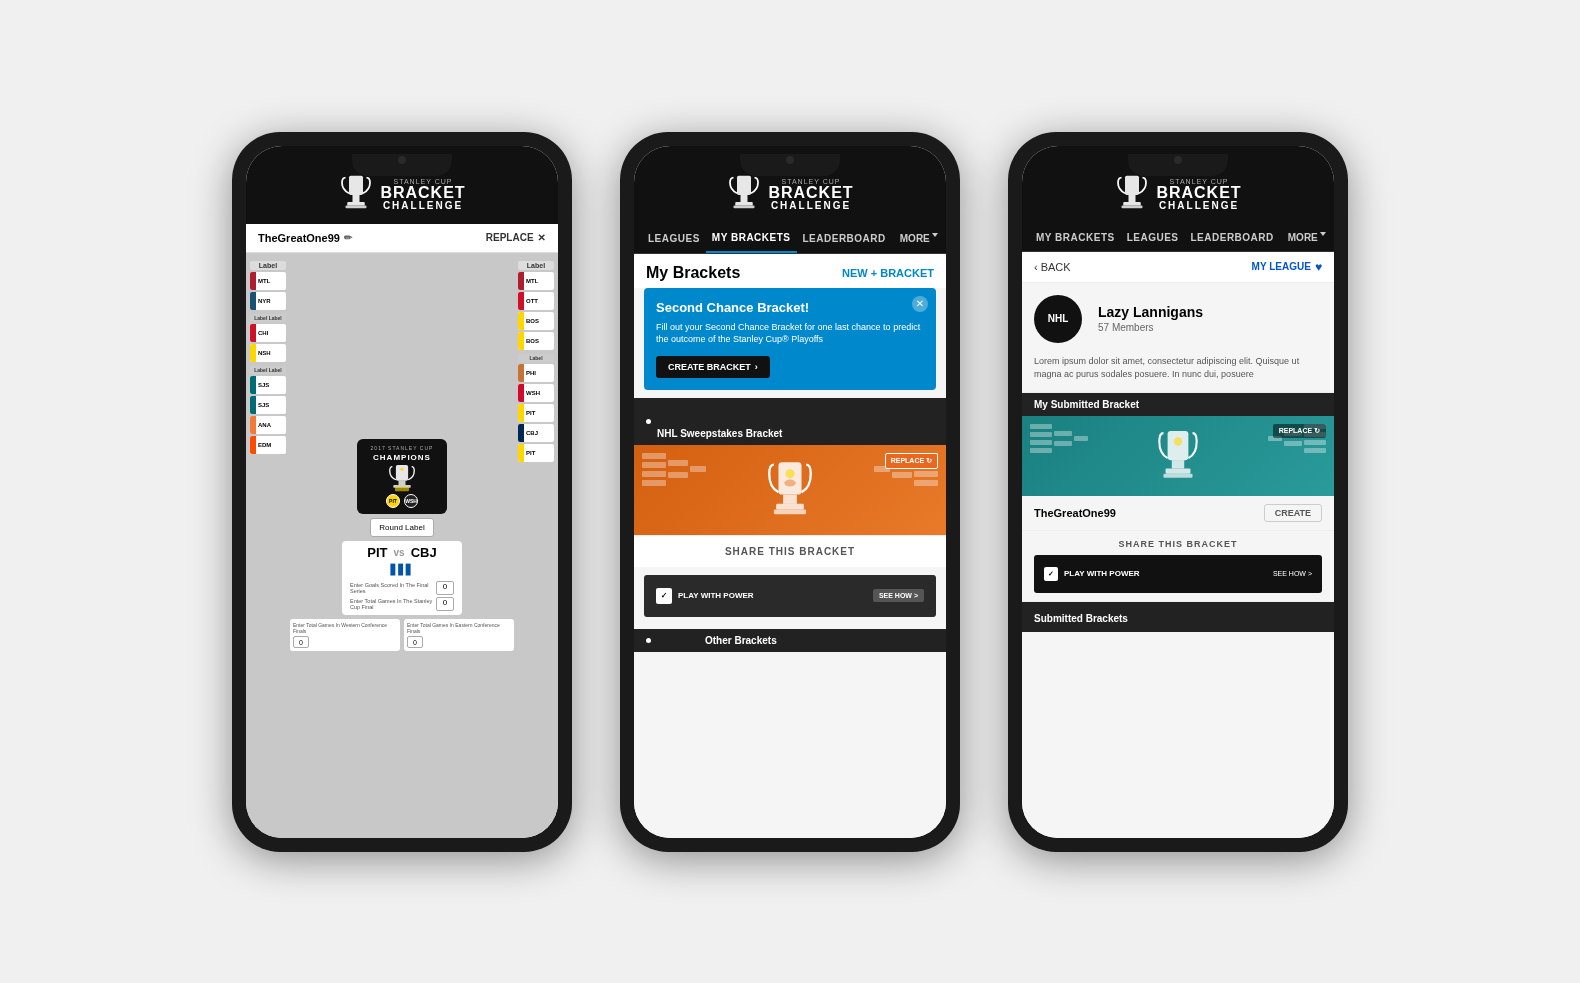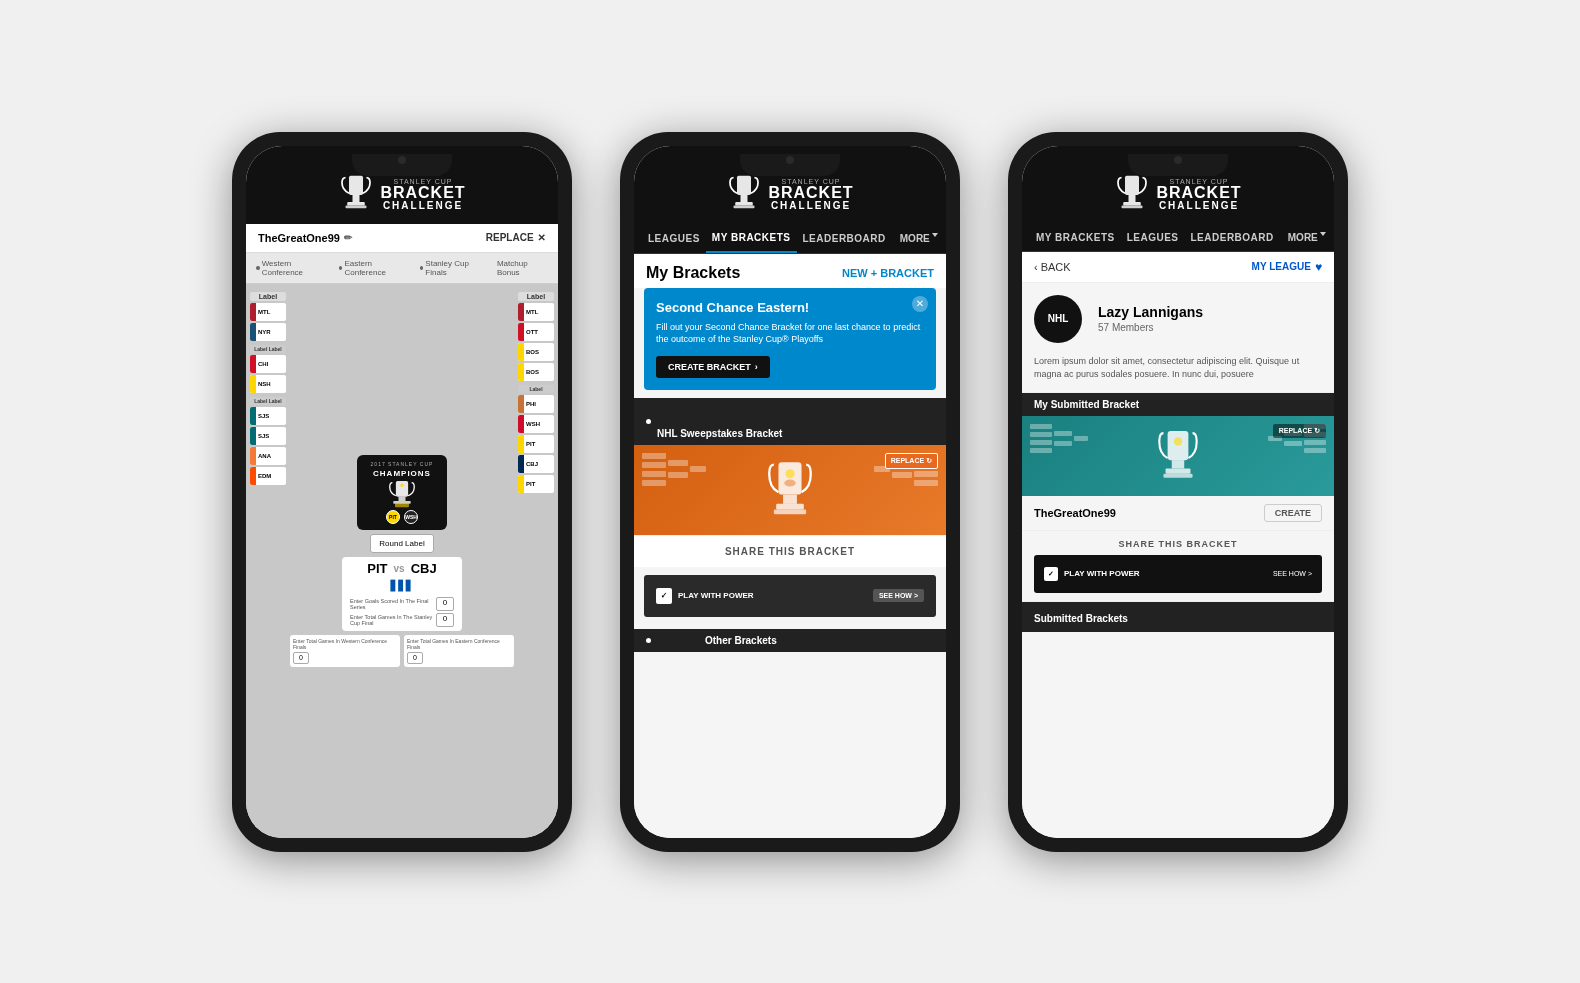--- a/index.html
+++ b/index.html
@@ -626,26 +626,20 @@
           <div class="p1-username">
             <span>TheGreatOne99</span>
             <span class="edit-icon">✏</span>
           </div>
           <div class="p1-cancel">
             <span>REPLACE</span>
             <span>✕</span>
           </div>
         </div>
 
-        <div class="p1-tabs">
-          <div class="p1-tab"><span class="dot"></span> Western Conference</div>
-          <div class="p1-tab"><span class="dot"></span> Eastern Conference</div>
-          <div class="p1-tab"><span class="dot"></span> Stanley Cup Finals</div>
-          <div class="p1-tab">Matchup Bonus</div>
-        </div>
 
         <div class="bracket-area">
 
           <div class="bracket-col" style="padding-top:4px;">
             <div style="font-size:7px;font-weight:700;color:#333;padding:1px 2px;background:#ddd;border-radius:2px;text-align:center;">Label</div>
             <div class="bracket-team-slot">
                 <div class="team-color-bar t-mtl"></div>
                 <span class="team-abbr">MTL</span>
               </div>
             <div class="bracket-team-slot">
@@ -820,21 +814,21 @@
 
         <div class="p2-title-bar">
           <span class="p2-title">My Brackets</span>
           <div class="p2-new-bracket">
             <span>NEW + BRACKET</span>
           </div>
         </div>
 
         <div class="second-chance-banner">
           <div class="sc-close">✕</div>
-          <div class="sc-title">Second Chance Eastern!</div>
+          <div class="sc-title">Second Chance Bracket!</div>
           <div class="sc-desc">Fill out your Second Chance Bracket for one last chance to predict the outcome of the Stanley Cup® Playoffs</div>
           <div class="sc-btn">
             <span>CREATE BRACKET</span>
             <span>›</span>
           </div>
         </div>
 
         <div class="bracket-card">
           <div class="bracket-card-header">
             <div class="dot"></div>

